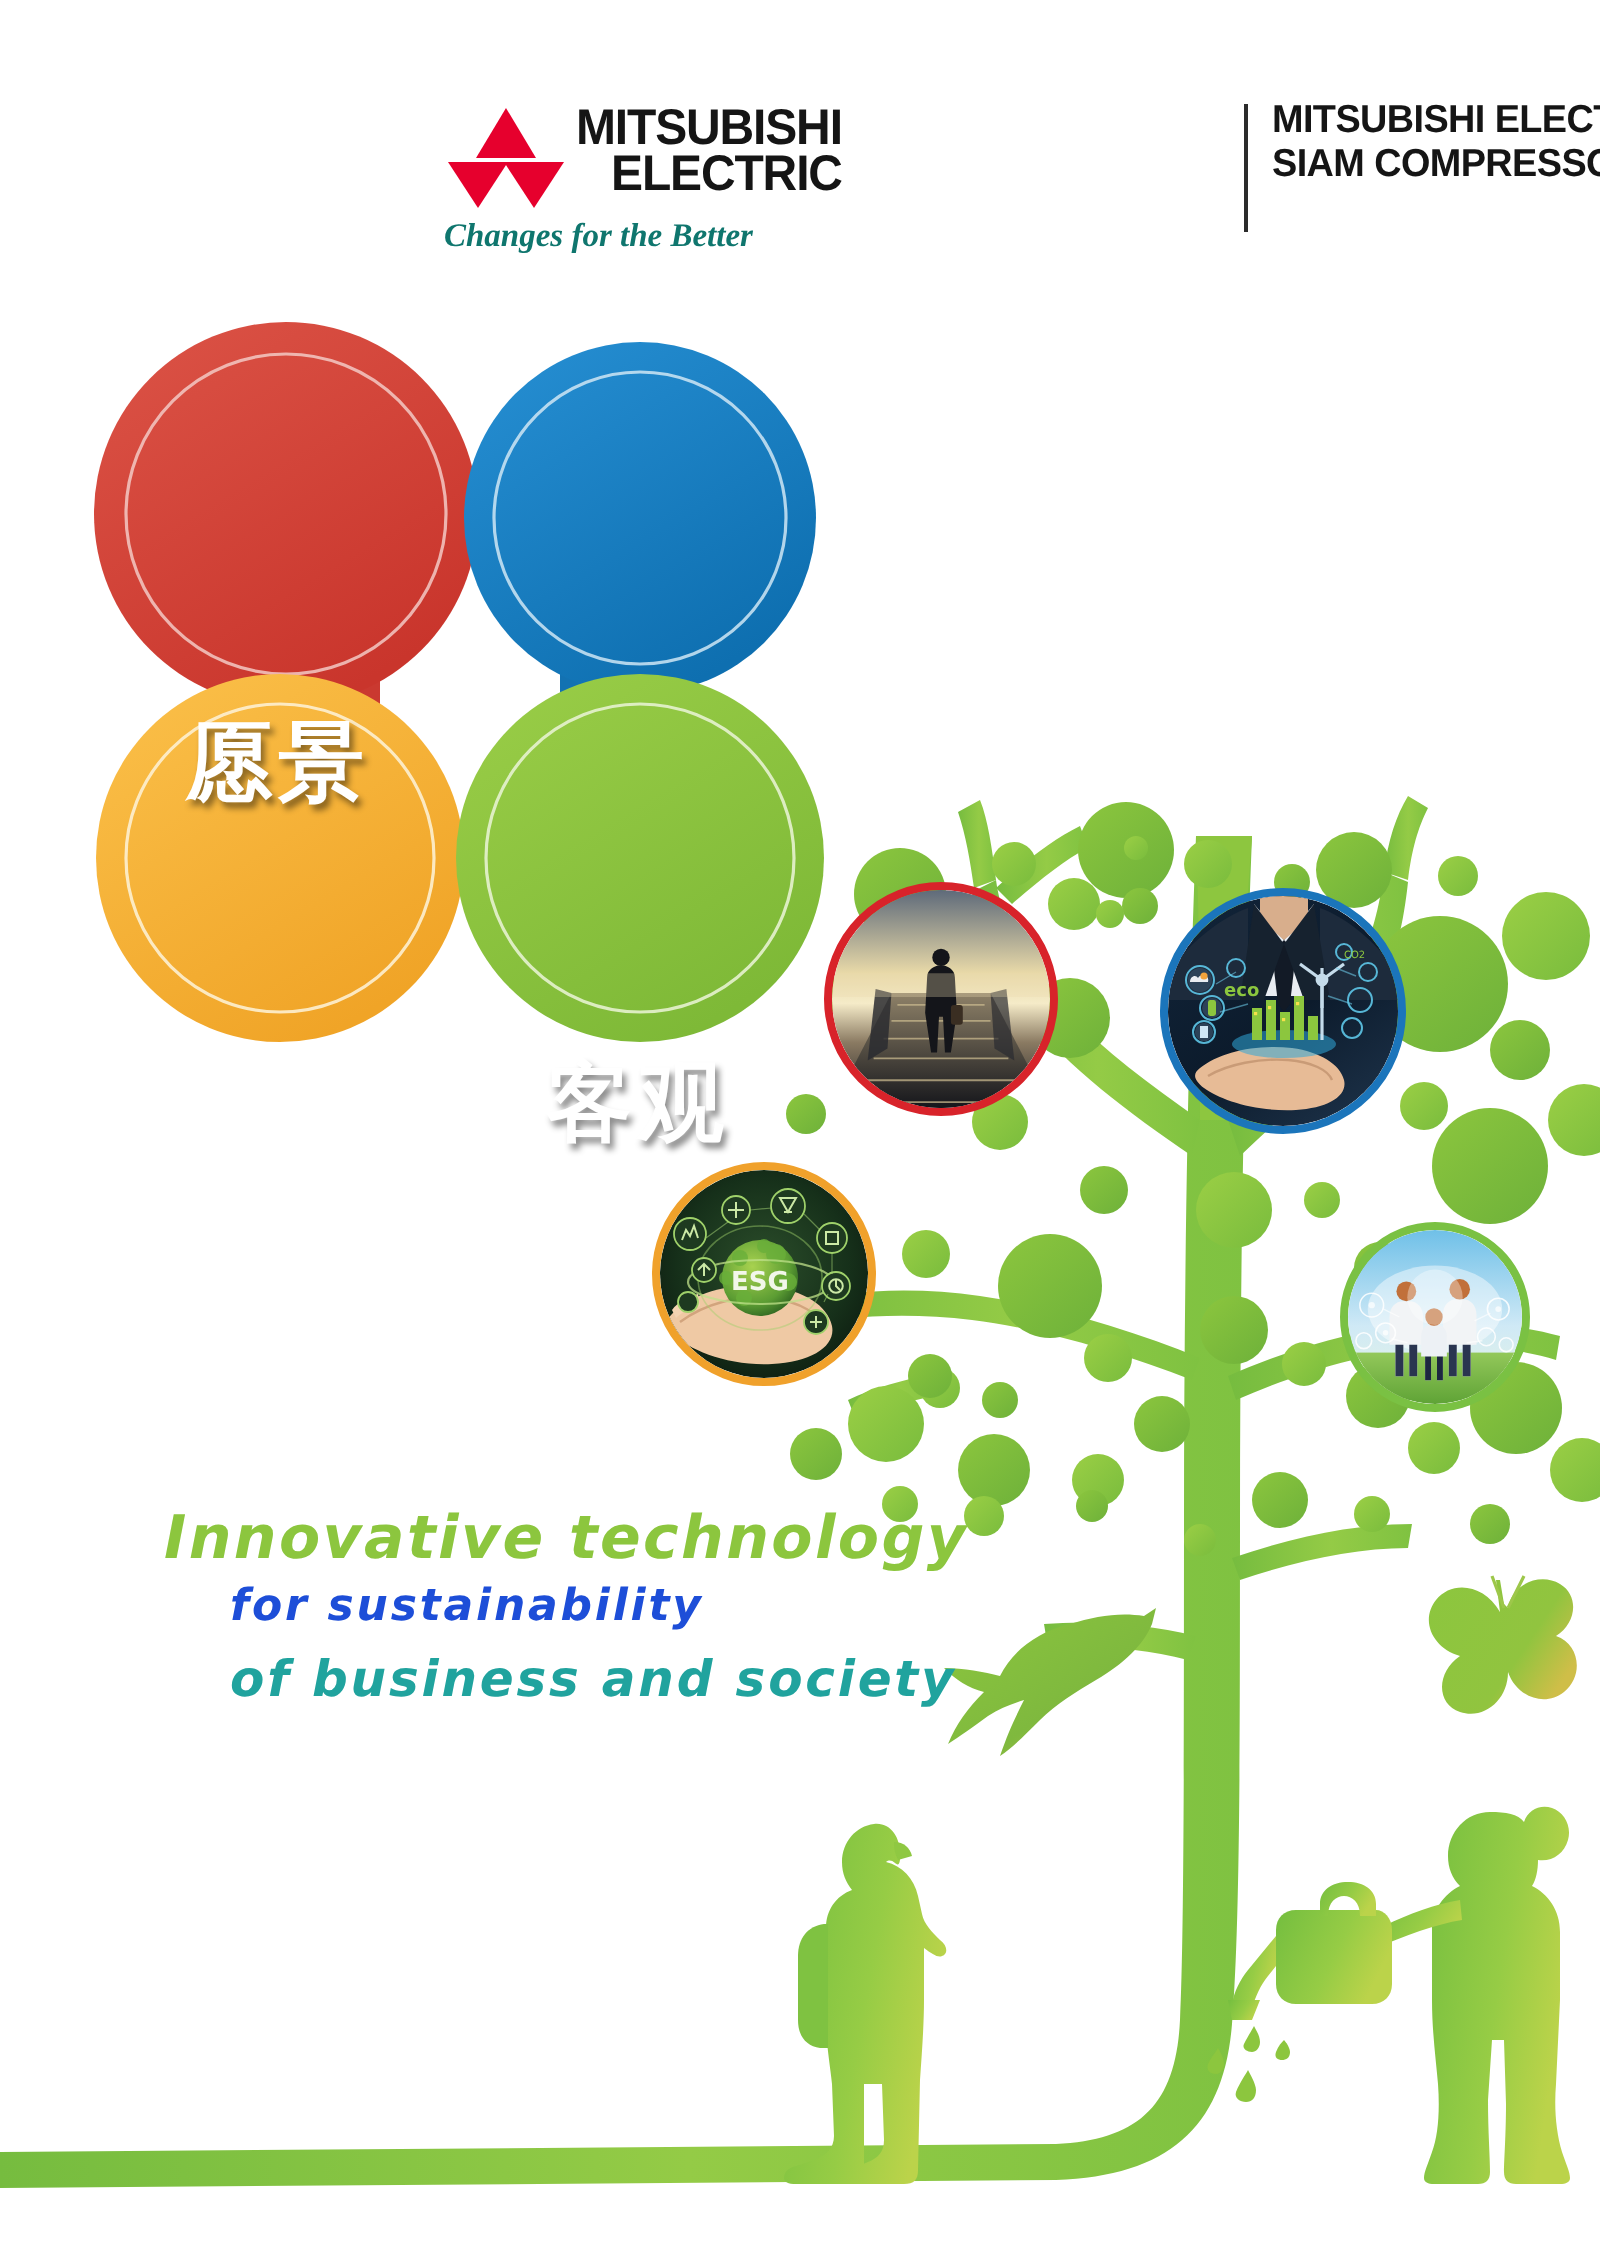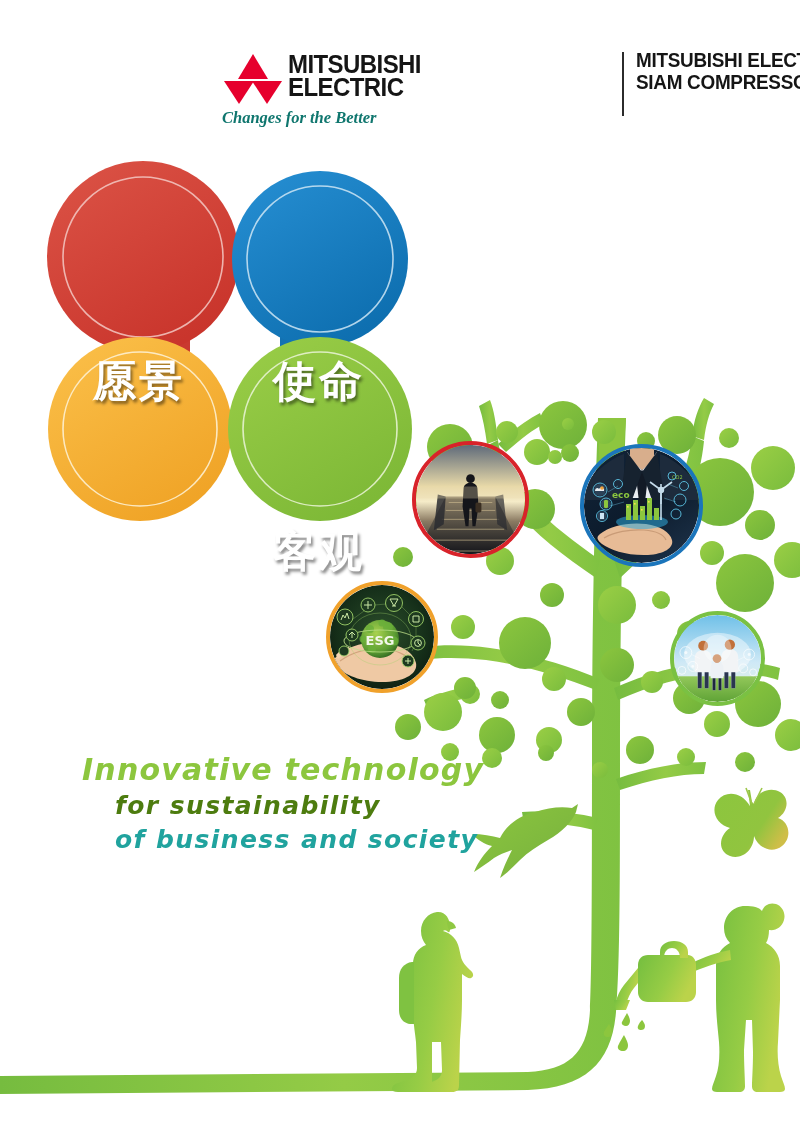--- a/index.html
+++ b/index.html
@@ -8,21 +8,21 @@
     font-family:"Liberation Sans","DejaVu Sans",sans-serif;
     background:#ffffff;
   }
   #page{position:absolute;inset:0;width:800px;height:1131px;background:#fff;overflow:hidden;}
 
   
   .header{position:absolute;left:0;top:48px;width:800px;height:90px;}
   .hdr-inner{position:absolute;left:222px;top:0;display:flex;align-items:flex-start;}
   .me-logo{position:relative;width:175px;height:84px;}
   .diamonds{position:absolute;left:0;top:4px;width:62px;height:52px;}
-  .me-wordmark{position:absolute;left:66px;top:5px;line-height:0.93;}
+  .me-wordmark{position:absolute;left:66px;top:5px;line-height:0.93;text-align:right;}
   .me-word1,.me-word2{
     font-family:"Liberation Sans",sans-serif;font-weight:bold;
     font-size:25px;letter-spacing:-0.6px;color:#151515;display:block;
     transform:scaleX(0.96);transform-origin:left center;
   }
   .me-tagline{
     position:absolute;left:0px;top:60px;width:175px;
     font-family:"Liberation Serif","DejaVu Serif",serif;
     font-weight:bold;font-style:italic;font-size:16.5px;color:#0f766e;
     letter-spacing:0px;white-space:nowrap;
@@ -65,21 +65,21 @@
 
   
   .tag{position:absolute;left:0;top:0;}
   .tag-line{
     position:absolute;white-space:nowrap;
     font-family:"DejaVu Sans","Liberation Sans",sans-serif;
     font-style:italic;font-weight:bold;
     letter-spacing:1.5px;
   }
   #tag0{left:62px;top:752px;font-size:30px;color:#8CC63E;letter-spacing:1.2px;margin-left:20px;}
-  #tag1{left:115px;top:791px;font-size:25px;color:#4d7c0f;letter-spacing:1.4px;}
+  #tag1{left:115px;top:791px;font-size:22px;color:#1d4ed8;letter-spacing:1.4px;}
   #tag2{left:115px;top:825px;font-size:25px;color:#20A39E;letter-spacing:1.4px;}
 </style>
 </head>
 <body>
 
 <div id="page">
 
   <svg class="tree" viewBox="0 0 800 1131" xmlns="http://www.w3.org/2000/svg">
     <defs>
       <linearGradient id="gTrunk" x1="0" y1="0" x2="1" y2="0">
@@ -341,21 +341,20 @@
         <circle cx="100" cy="272" r="92" fill="url(#gOrange)"></circle>
         <circle cx="100" cy="272" r="77" fill="none" stroke="#FDF0D0" stroke-width="1.6" opacity="0.9"></circle>
       </g>
 
       <g>
         <circle cx="280" cy="272" r="92" fill="url(#gGreen)"></circle>
         <circle cx="280" cy="272" r="77" fill="none" stroke="#E6F2CF" stroke-width="1.6" opacity="0.9"></circle>
       </g>
     </svg>
     <div class="bubble-label" id="lbl0">愿景</div>
-    <div class="bubble-label" id="lbl1">使命</div>
     <div class="bubble-label" id="lbl3">客观</div>
   </div>
 
   <div class="photo" id="ph-stairs">
     <div class="inner">
       <svg viewBox="0 0 110 110" preserveAspectRatio="xMidYMid slice" xmlns="http://www.w3.org/2000/svg">
         <defs>
           <linearGradient id="skyS" x1="0" y1="0" x2="0" y2="1">
             <stop offset="0%" stop-color="#5E6A7A"></stop>
               <stop offset="38%" stop-color="#E8D9A8"></stop>

